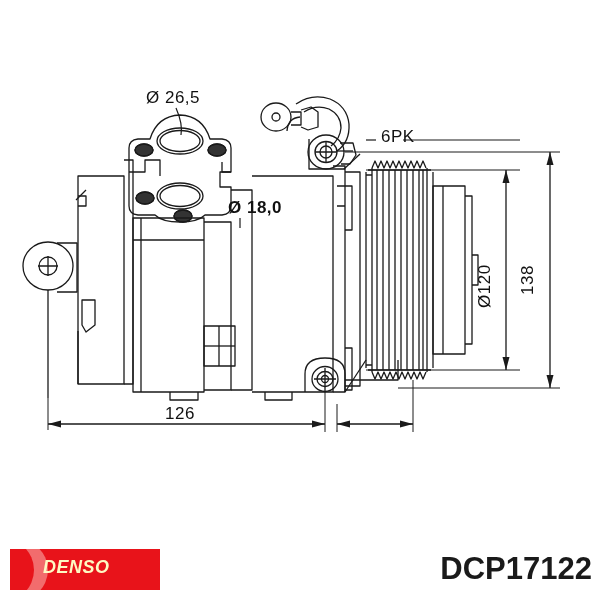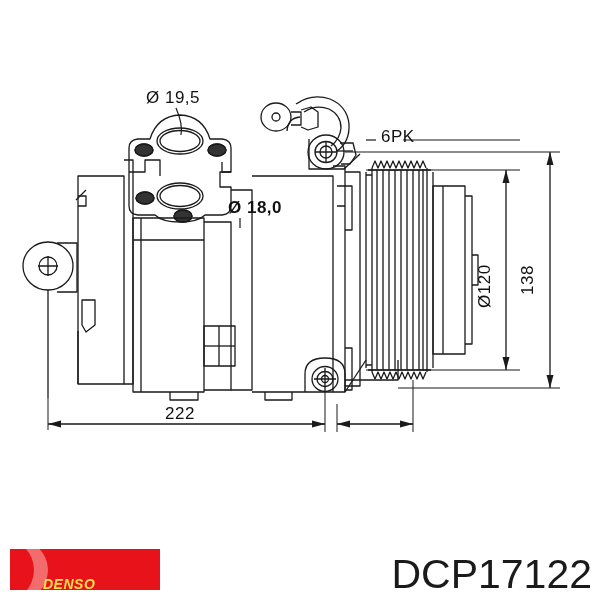--- a/index.html
+++ b/index.html
@@ -5,22 +5,22 @@
   html,body{margin:0;padding:0;background:#ffffff;}
   body{width:600px;height:600px;font-family:"Liberation Sans",sans-serif;overflow:hidden;}
   #stage{position:relative;width:600px;height:600px;background:#ffffff;}
   svg.drawing{position:absolute;left:0;top:0;width:600px;height:600px;}
   .lbl{position:absolute;color:#111;white-space:nowrap;}
   .lbl-dim{font-size:17px;letter-spacing:.5px;}
   .lbl-rot{transform-origin:left bottom;transform:rotate(-90deg);}
   #logo-box{position:absolute;left:10px;top:549px;width:150px;height:41px;background:#e8131a;overflow:hidden;}
   #logo-swoosh{position:absolute;left:-36px;top:-12px;width:74px;height:66px;border-radius:50%;background:#f37c7c;opacity:.85;}
   #logo-swoosh2{position:absolute;left:-46px;top:-12px;width:70px;height:66px;border-radius:50%;background:#e8131a;}
-  #logo-text{position:absolute;left:33px;top:27px;font-size:14px;font-weight:bold;font-style:italic;color:#fde047;letter-spacing:.5px;font-family:"Liberation Sans",sans-serif;}
-  #partno{position:absolute;right:8px;top:551px;font-size:41px;font-weight:normal;color:#1a1a1a;letter-spacing:0px;font-family:"Liberation Sans",sans-serif;}
+  #logo-text{position:absolute;left:33px;top:8px;font-size:18px;font-weight:bold;font-style:italic;color:#fef9c3;letter-spacing:.5px;font-family:"Liberation Sans",sans-serif;}
+  #partno{position:absolute;right:8px;top:551px;font-size:31px;font-weight:bold;color:#1a1a1a;letter-spacing:0px;font-family:"Liberation Sans",sans-serif;}
 </style>
 </head>
 <body>
 
 <div id="stage">
 
   <svg class="drawing" viewBox="0 0 600 600">
     <defs>
       <marker id="arrL" markerWidth="14" markerHeight="8" refX="13" refY="4" orient="auto" markerUnits="userSpaceOnUse">
         <path d="M13,4 L0,0.5 L0,7.5 Z" fill="#1a1a1a"></path>
@@ -171,31 +171,31 @@
         <line x1="550" y1="152" x2="550" y2="388" marker-start="url(#arrR)" marker-end="url(#arrL)"></line>
 
         <line x1="48" y1="424" x2="325" y2="424" marker-start="url(#arrR)" marker-end="url(#arrL)"></line>
 
         <line x1="337" y1="424" x2="413" y2="424" marker-start="url(#arrR)" marker-end="url(#arrL)"></line>
       </g>
 
     </g>
   </svg>
 
-  <div class="lbl lbl-dim" style="left:146px; top:88px;">Ø 19,5</div>
+  <div class="lbl lbl-dim" style="left:146px; top:88px;">Ø 26,5</div>
 
   <div class="lbl lbl-dim" style="left:228px; top:198px;font-weight:bold;">Ø 18,0</div>
 
   <div class="lbl lbl-dim" style="left:381px; top:119px;margin-top:8px;">6PK</div>
 
   <div class="lbl lbl-dim lbl-rot" style="left:495px; top:288px;">Ø120</div>
 
   <div class="lbl lbl-dim lbl-rot" style="left:538px; top:275px;">138</div>
 
-  <div class="lbl lbl-dim" style="left:165px; top:404px;">222</div>
+  <div class="lbl lbl-dim" style="left:165px; top:404px;">126</div>
 
   <div id="logo-box">
     <div id="logo-swoosh"></div>
     <div id="logo-swoosh2"></div>
     <div id="logo-text">DENSO</div>
   </div>
 
   <div id="partno">DCP17122</div>
 
 </div>

